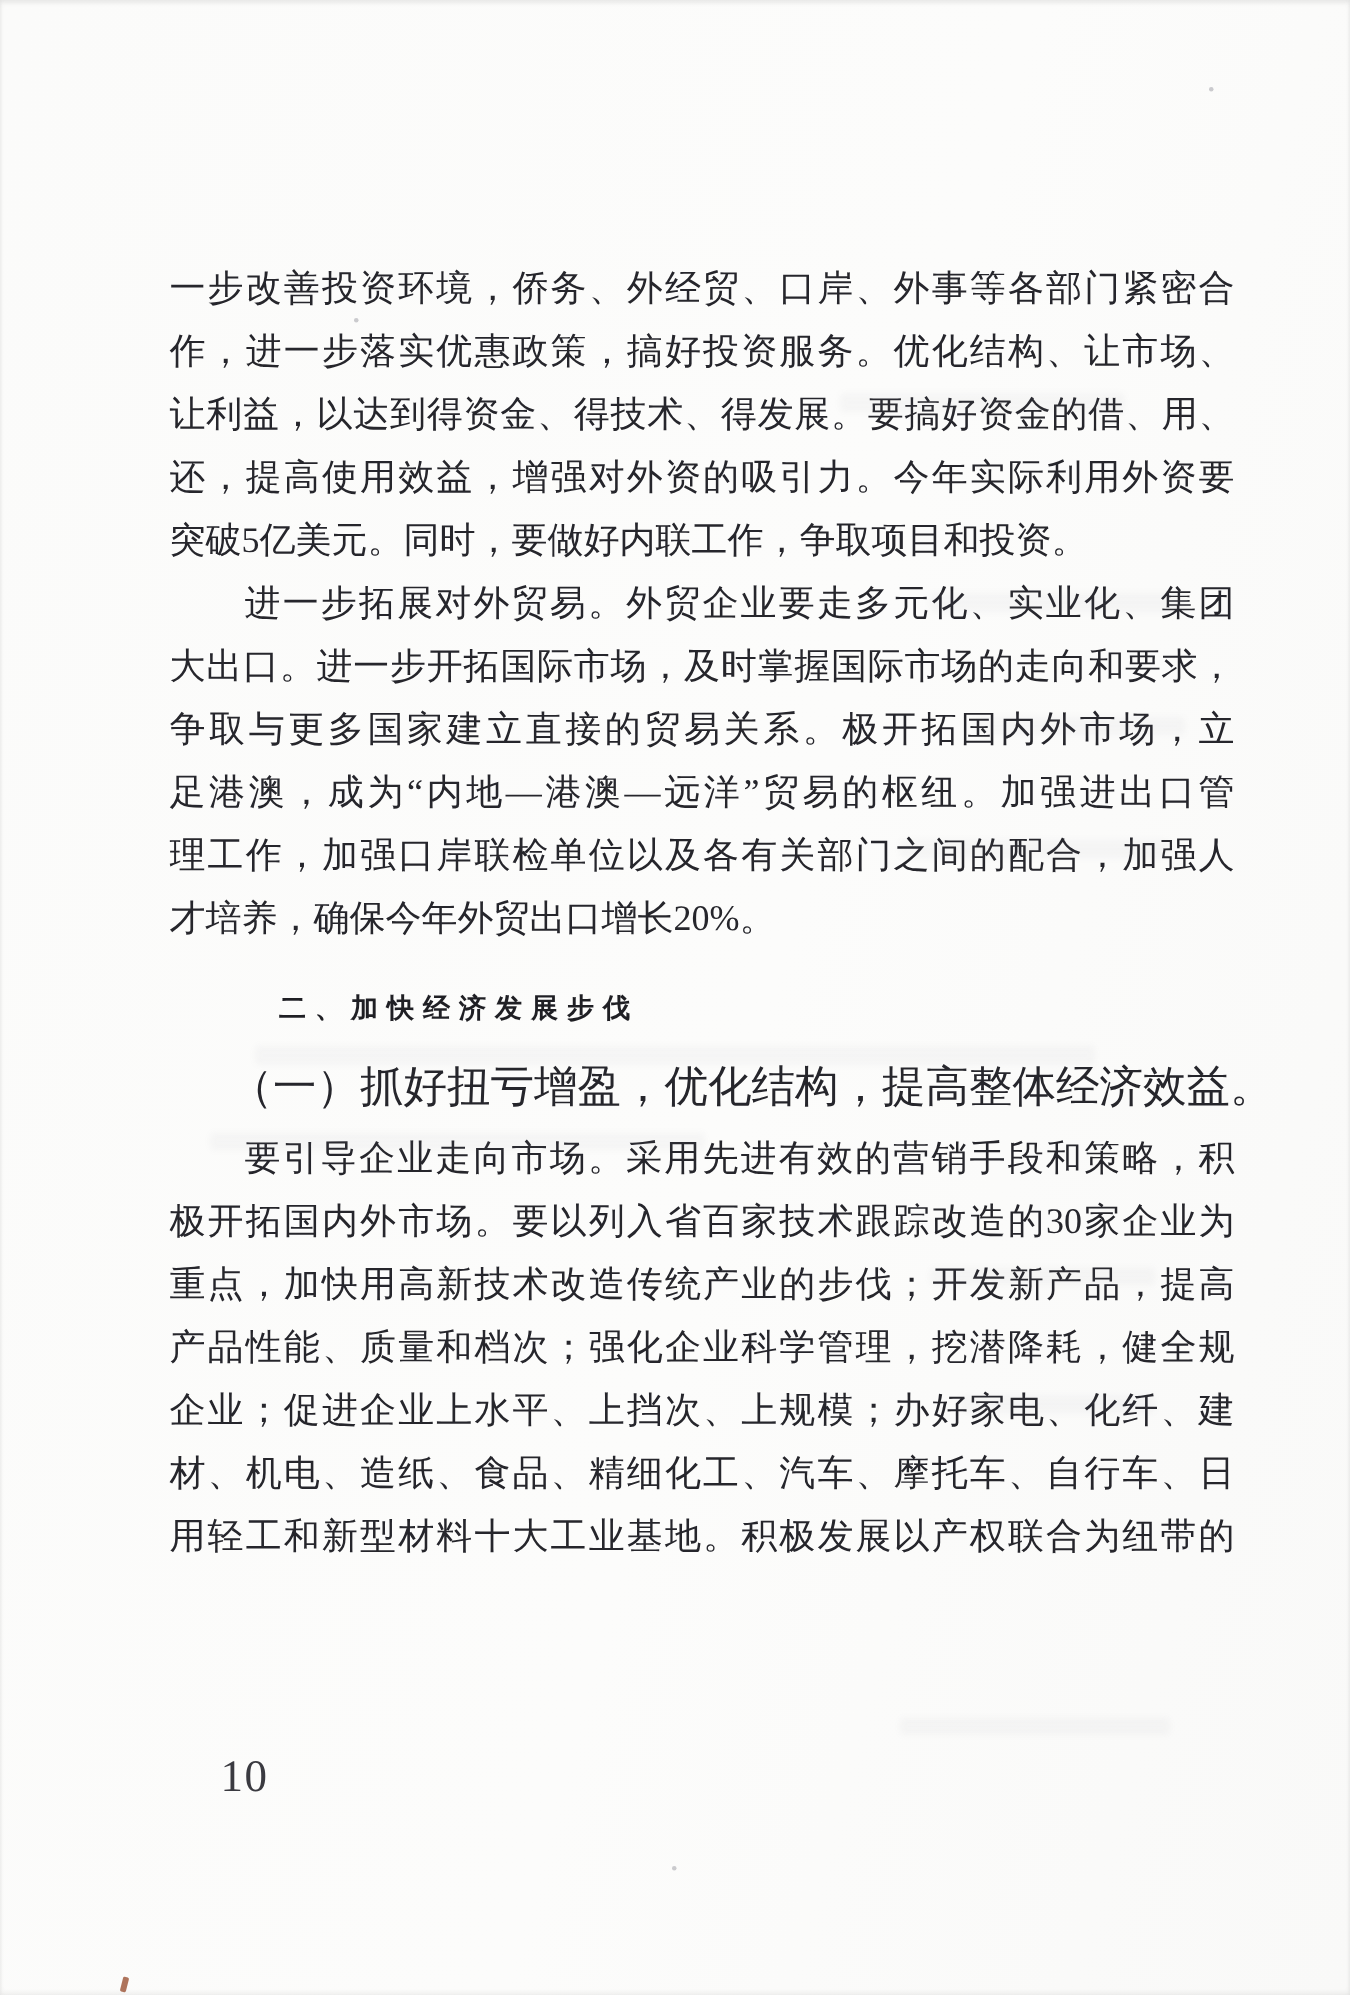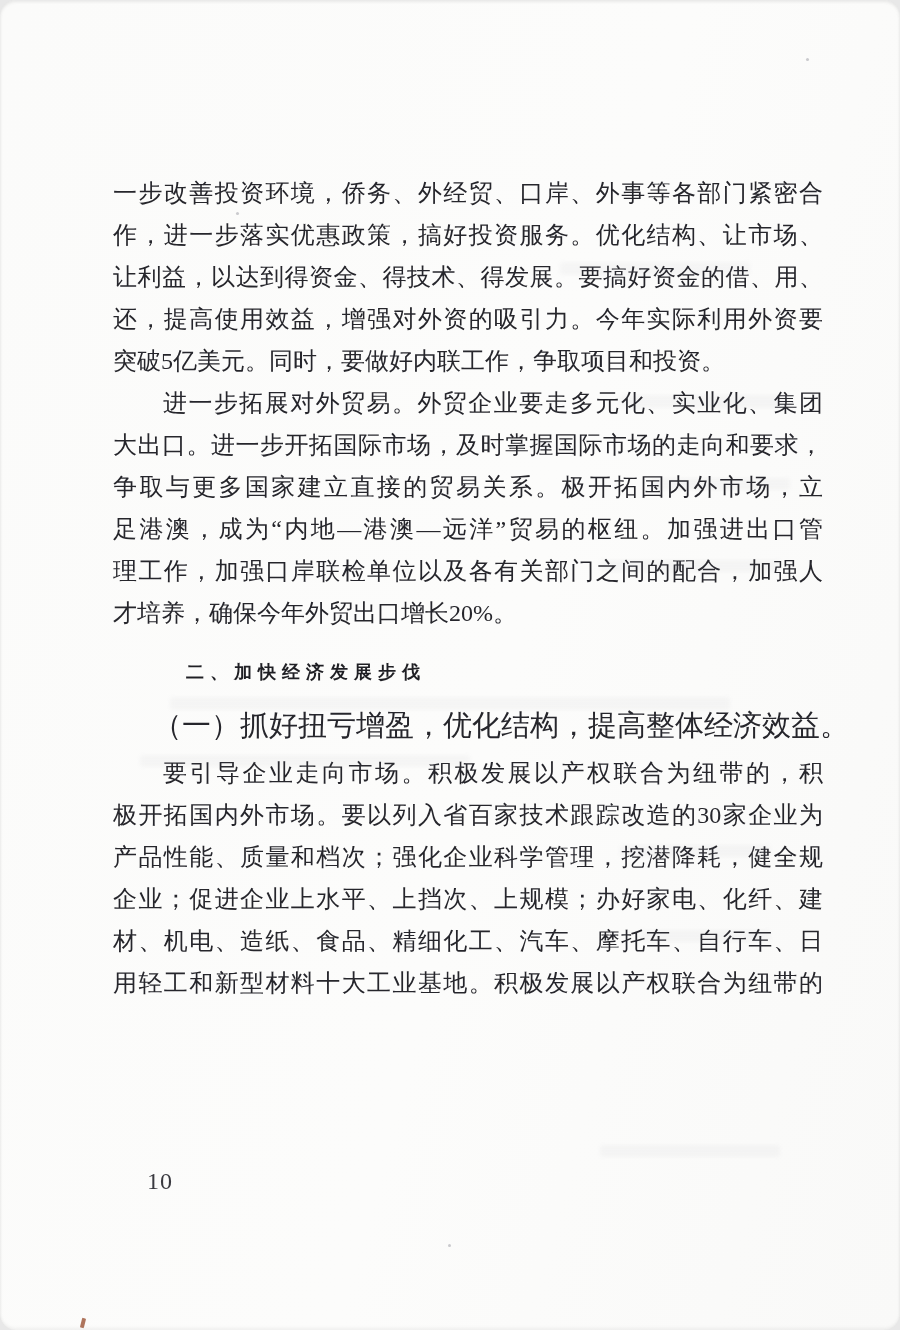--- a/index.html
+++ b/index.html
@@ -3,21 +3,20 @@
 <meta charset="utf-8">
 <style>
   html,body{margin:0;padding:0;background:#e8e8e8;}
   .page{
     position:relative;
     width:900px;height:1330px;
     background:linear-gradient(105deg,#fbfbfa 0%,#fcfcfb 55%,#f9f9f8 100%);
     overflow:hidden;
     font-family:"Liberation Serif","DejaVu Serif",serif;
     box-shadow:inset 0 2px 3px rgba(150,150,150,.18), inset 0 -2px 3px rgba(160,160,160,.12);
-    border-radius:16px;
   }
   .text-block{
     position:absolute;left:113px;top:172px;width:710px;
     color:#26262c;
     font-size:24px;
   }
   .paragraph{margin:0;}
   .line{
     height:42px;line-height:42px;
     white-space:nowrap;
@@ -46,21 +45,21 @@
   .subheading{
     margin-top:6px;margin-bottom:4px;
     height:46px;line-height:46px;
     padding-left:40px;
     font-size:29px;
     color:#26262c;
     white-space:nowrap;
   }
   .page-number{
     position:absolute;left:147px;top:1168px;
-    font-size:24px;color:#3a3a40;
+    font-size:30px;color:#3a3a40;
     letter-spacing:1px;
   }
   
   .ghost{
     position:absolute;background:#8a8a96;opacity:.055;
     filter:blur(2px);border-radius:3px;pointer-events:none;
   }
   .speck-red{
     position:absolute;left:81px;top:1318px;width:4px;height:10px;
     background:#a5654a;opacity:.9;border-radius:1px;
@@ -88,22 +87,23 @@
         <div class="line indent">进一步拓展对外贸易。外贸企业要走多元化、实业化、集团</div>
         <div class="line">大出口。进一步开拓国际市场，及时掌握国际市场的走向和要求，</div>
         <div class="line">争取与更多国家建立直接的贸易关系。极开拓国内外市场，立</div>
         <div class="line">足港澳，成为“内地—港澳—远洋”贸易的枢纽。加强进出口管</div>
         <div class="line">理工作，加强口岸联检单位以及各有关部门之间的配合，加强人</div>
         <div class="line short">才培养，确保今年外贸出口增长20%。</div>
       </div>
       <div class="heading">二、加快经济发展步伐</div>
       <div class="subheading">（一）抓好扭亏增盈，优化结构，提高整体经济效益。</div>
       <div class="paragraph">
-        <div class="line indent">要引导企业走向市场。积极发展以产权联合为纽带的，积</div>
+        <div class="line indent">要引导企业走向市场。采用先进有效的营销手段和策略，积</div>
         <div class="line">极开拓国内外市场。要以列入省百家技术跟踪改造的30家企业为</div>
+        <div class="line">重点，加快用高新技术改造传统产业的步伐；开发新产品，提高</div>
         <div class="line">产品性能、质量和档次；强化企业科学管理，挖潜降耗，健全规</div>
         <div class="line">企业；促进企业上水平、上挡次、上规模；办好家电、化纤、建</div>
         <div class="line">材、机电、造纸、食品、精细化工、汽车、摩托车、自行车、日</div>
         <div class="line">用轻工和新型材料十大工业基地。积极发展以产权联合为纽带的</div>
       </div>
     </main>
 
   <div class="page-number">10</div>
 
   <div class="ghost" style="left:560px;top:262px;width:190px;height:13px;"></div>

